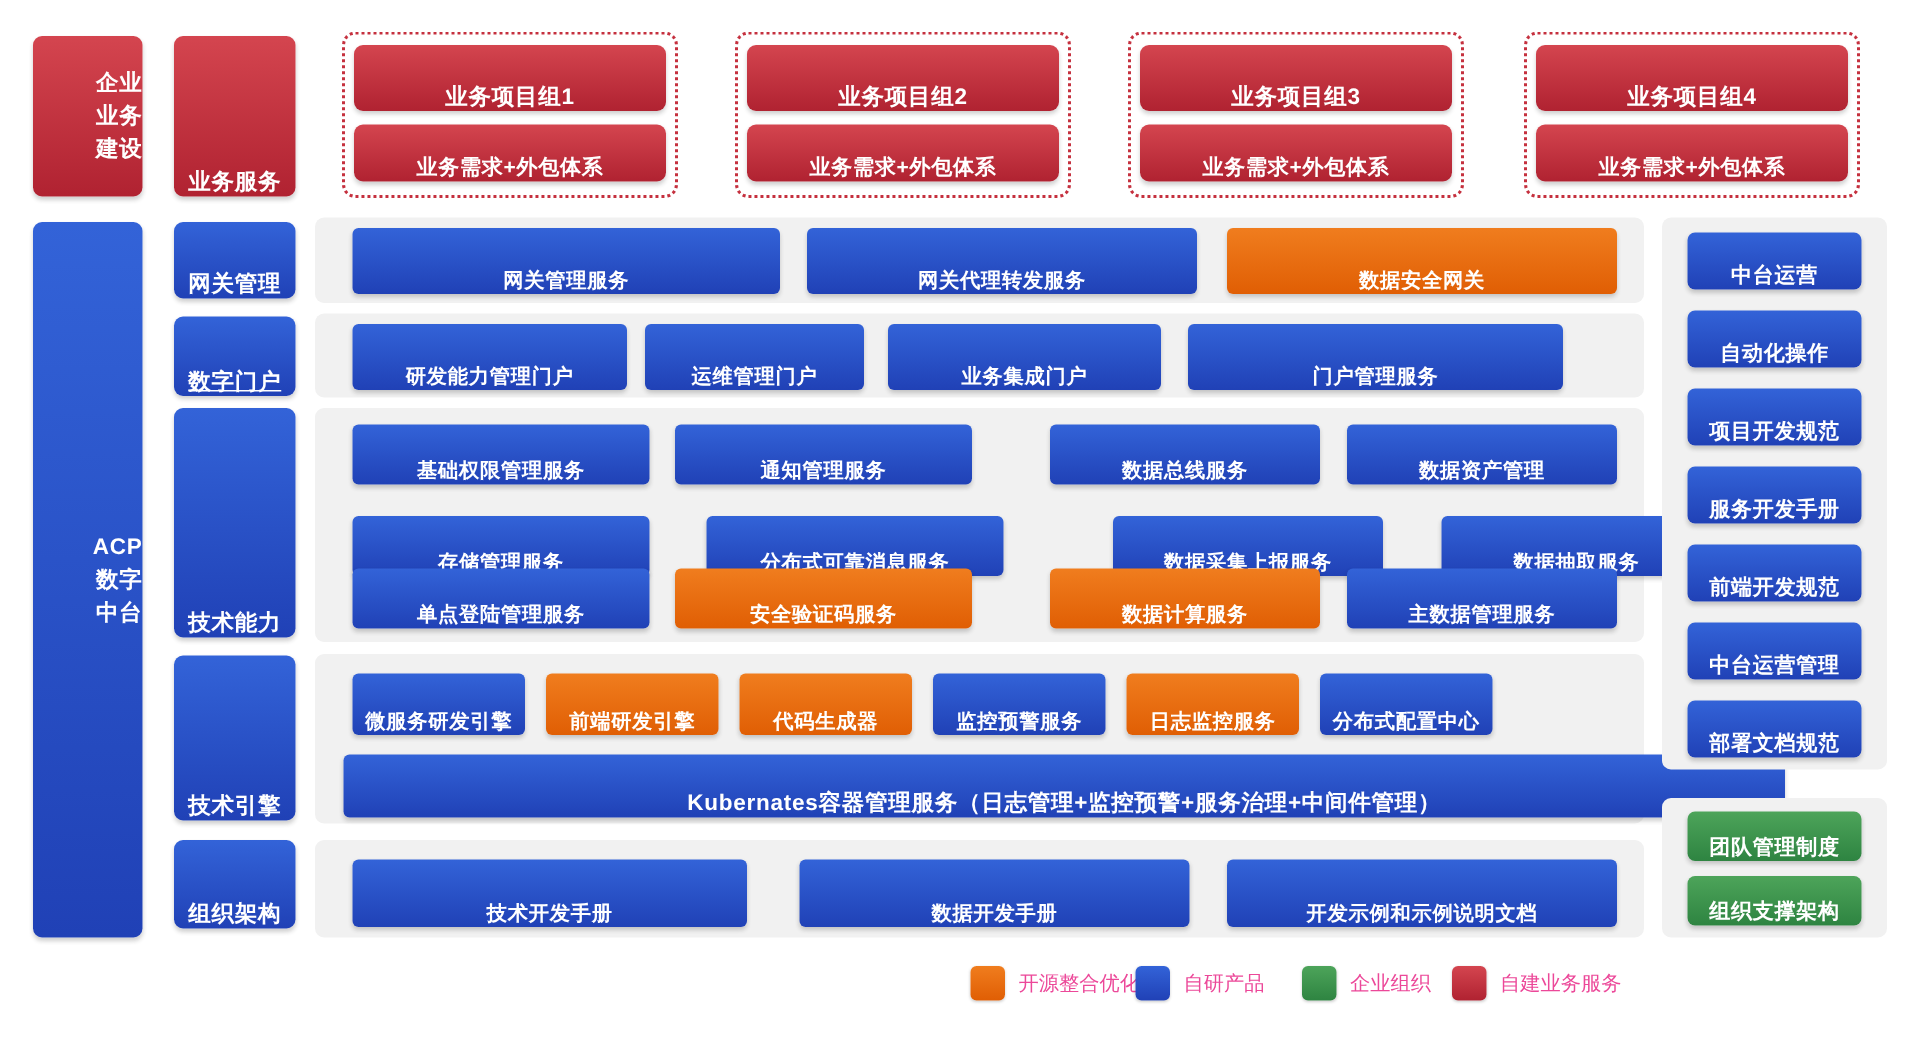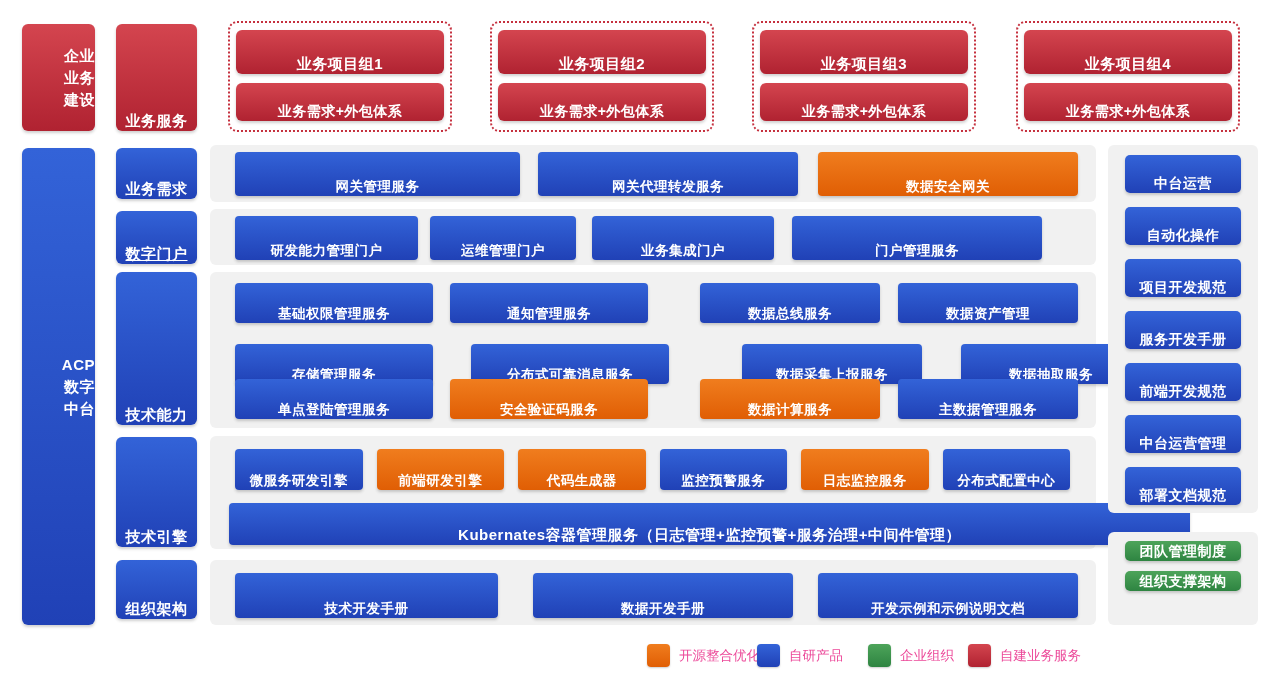--- a/index.html
+++ b/index.html
@@ -65,36 +65,36 @@
   .p2row .svc:nth-of-type(3){width:182px;margin-left:16px;}
   .p2row .svc:nth-of-type(4){width:250px;margin-left:18px;}
 
   .trow{left:25px;height:40px;}
   .tr1{top:11px;} .tr2{top:72px;gap:21px;} .tr3{top:107px;}
   .trow .svc:nth-of-type(1){width:198px;}
   .trow .svc:nth-of-type(2){width:198px;margin-left:17px;}
   .trow .svc:nth-of-type(3){width:180px;margin-left:52px;}
   .trow .svc:nth-of-type(4){width:180px;margin-left:18px;}
 
-  .erow{left:25px;top:13px;width:835px;height:41px;gap:14px;font-family:Liberation Serif, serif;}
+  .erow{left:25px;top:13px;width:760px;height:41px;gap:14px;font-family:Liberation Serif, serif;}
   .erow .svc{flex:1;}
   .kube{position:absolute;left:19px;top:67px;width:961px;height:42px;font-size:15px;border-radius:4px;}
 
   .orow{left:25px;top:13px;height:45px;}
   .orow .svc:nth-of-type(1){width:263px;}
   .orow .svc:nth-of-type(2){width:260px;margin-left:35px;}
   .orow .svc:nth-of-type(3){width:260px;margin-left:25px;}
 
   
   .ra{left:1108px;top:145px;width:150px;height:368px;display:flex;flex-direction:column;
       align-items:center;padding-top:10px;gap:14px;box-sizing:border-box;}
   .rc{width:116px;height:38px;flex:none;font-size:14px;border-radius:5px;}
   .rb{left:1108px;top:532px;width:150px;height:93px;display:flex;flex-direction:column;
       align-items:center;padding-top:9px;gap:10px;box-sizing:border-box;}
-  .rg{width:116px;height:20px;flex:none;font-size:14px;border-radius:5px;}
+  .rg{width:116px;height:33px;flex:none;font-size:14px;border-radius:5px;}
 
   
   #legend{position:absolute;left:0;top:643px;width:1280px;height:30px;}
   .leg{position:absolute;top:0;display:flex;align-items:center;gap:9px;height:25px;}
   .leg:nth-of-type(1){left:647px;}
   .leg:nth-of-type(2){left:757px;}
   .leg:nth-of-type(3){left:868px;}
   .leg:nth-of-type(4){left:968px;}
   .lsw{width:23px;height:23px;border-radius:4px;box-shadow:0 1px 2px rgba(0,0,0,.2);}
   .ltx{font-size:13.5px;color:#ec4899;}
@@ -153,21 +153,21 @@
 
   </div>
 
   <div id="acp" class="box blue col3">
     <div>ACP</div>
       <div>数字</div>
       <div>中台</div>
   </div>
 
   <div id="secs">
-    <div class="box blue sec">业务需求</div>
+    <div class="box blue sec">网关管理</div>
       <div class="box blue sec">数字门户</div>
       <div class="box blue sec">技术能力</div>
       <div class="box blue sec">技术引擎</div>
       <div class="box blue sec">组织架构</div>
   </div>
 
   <div class="panel p1">
     <div class="prow p1row">
 
         <div class="box svc blue">

